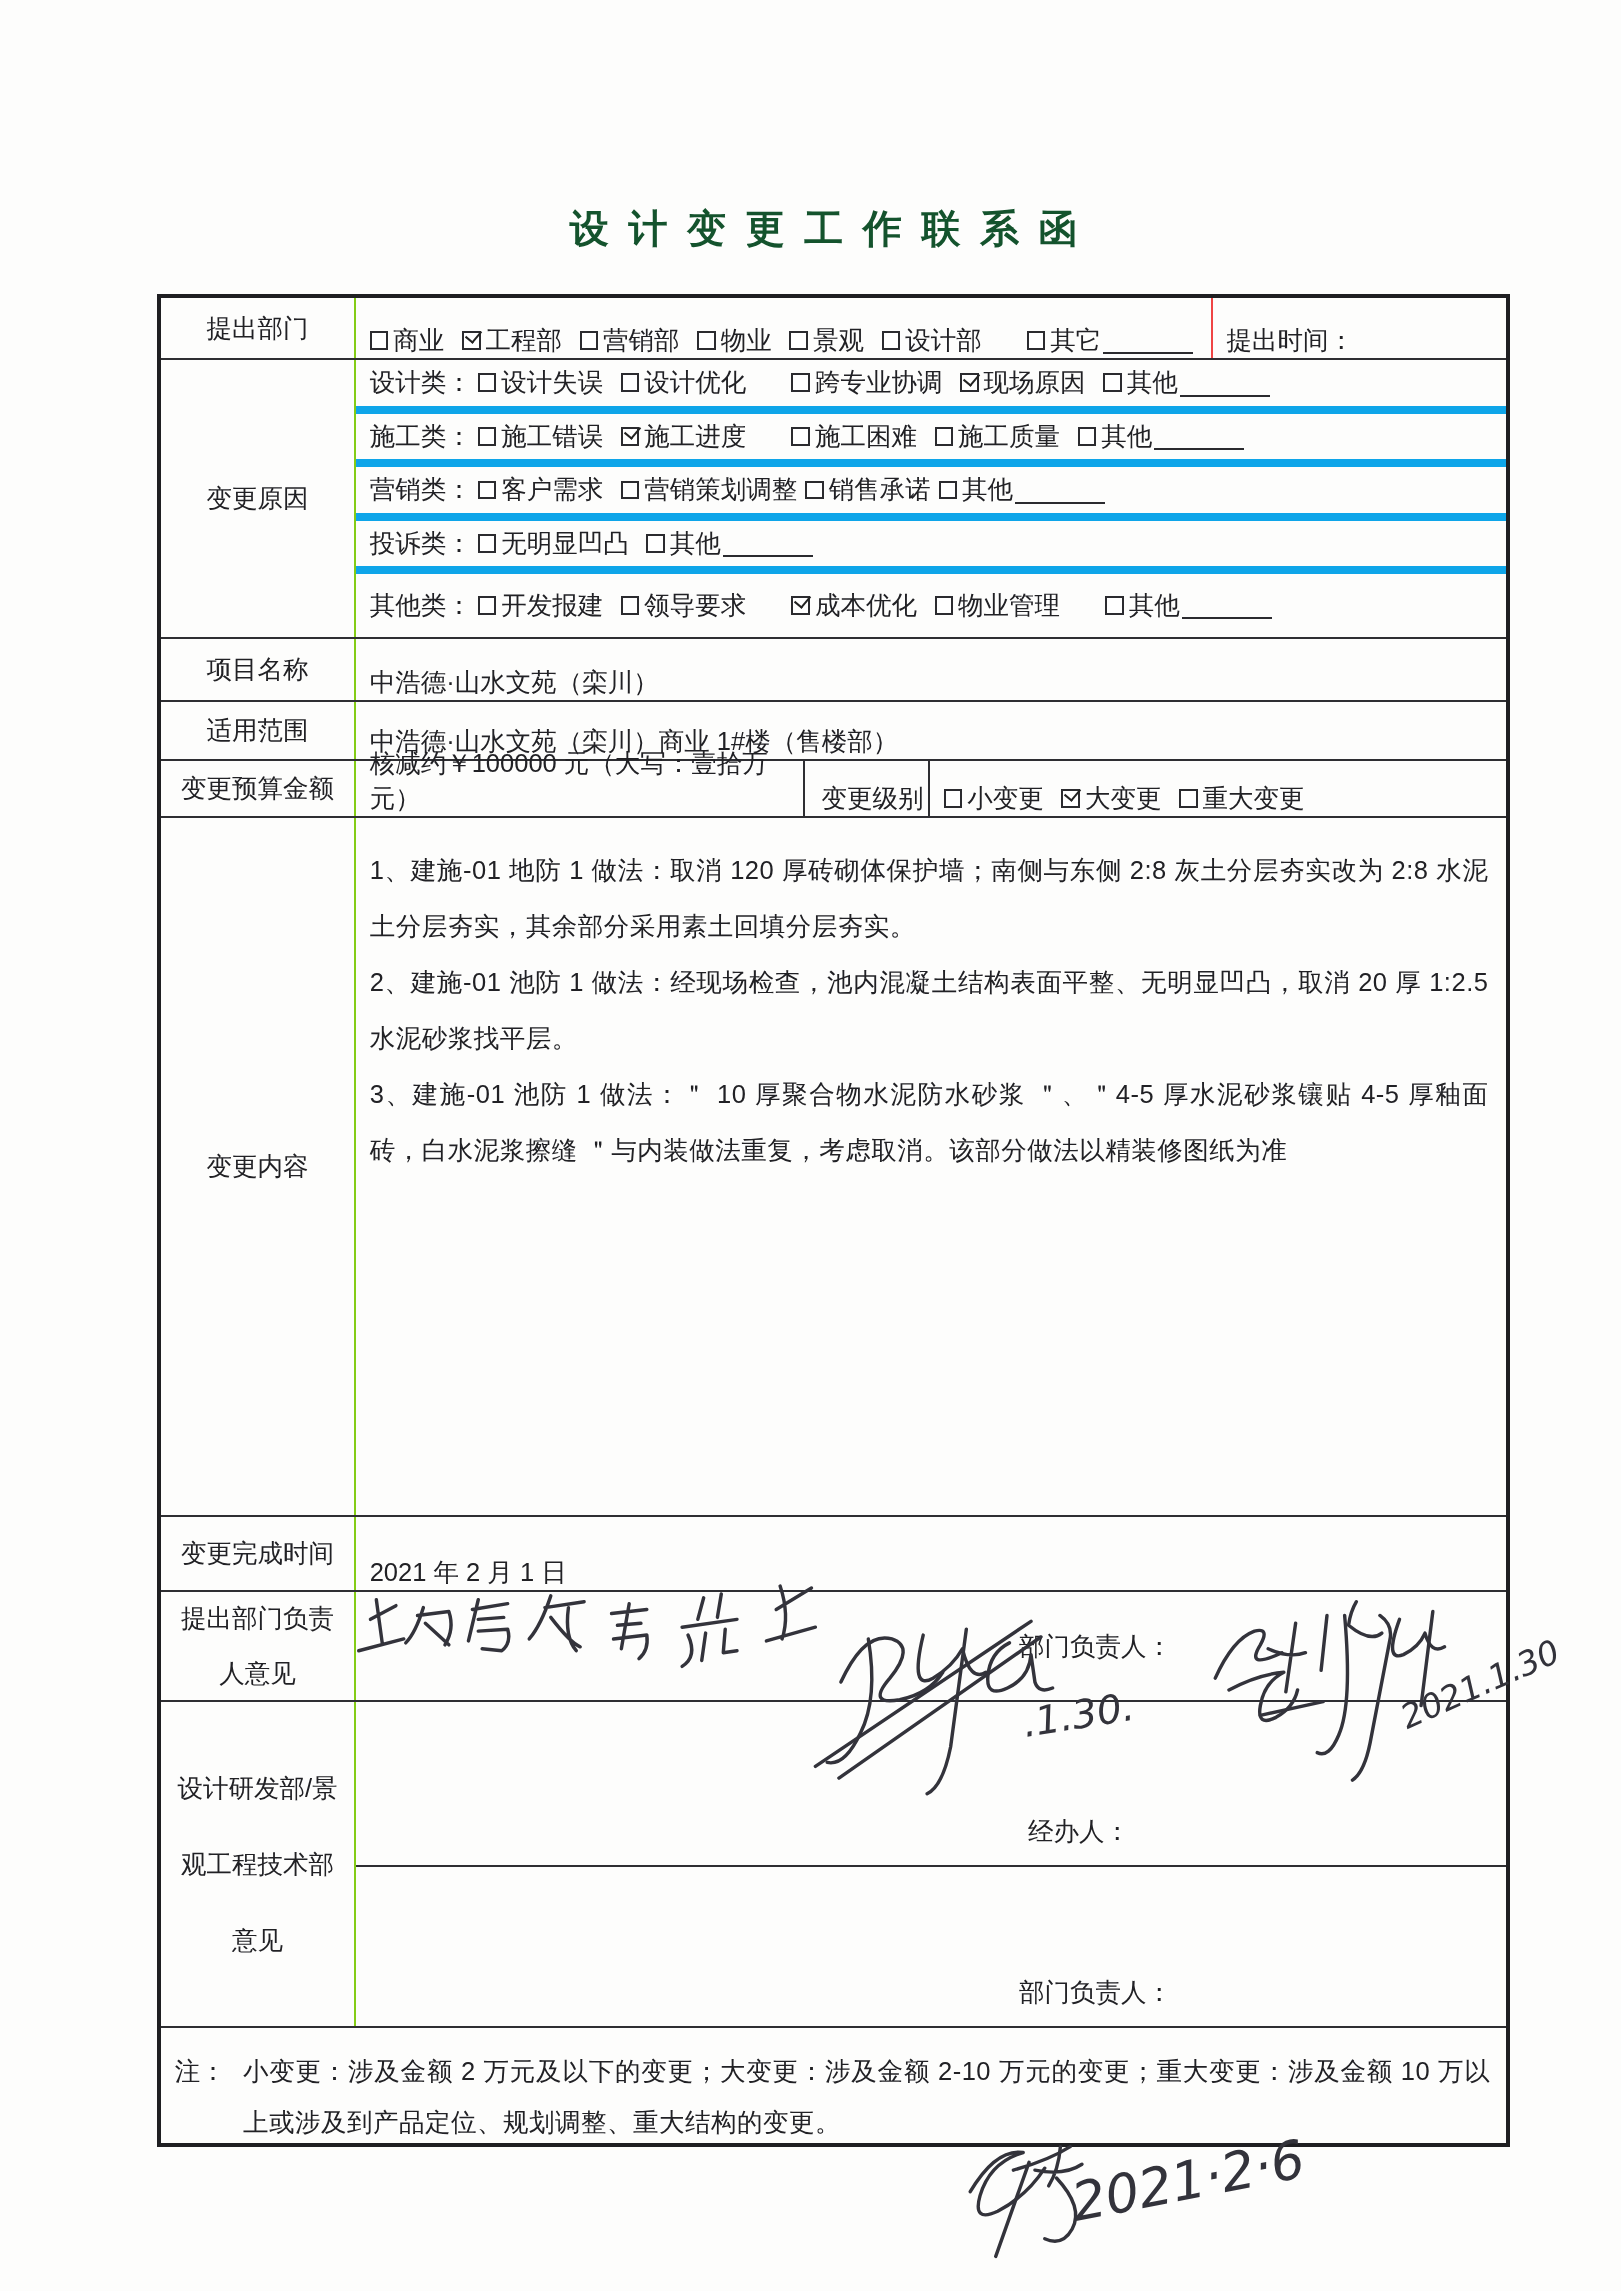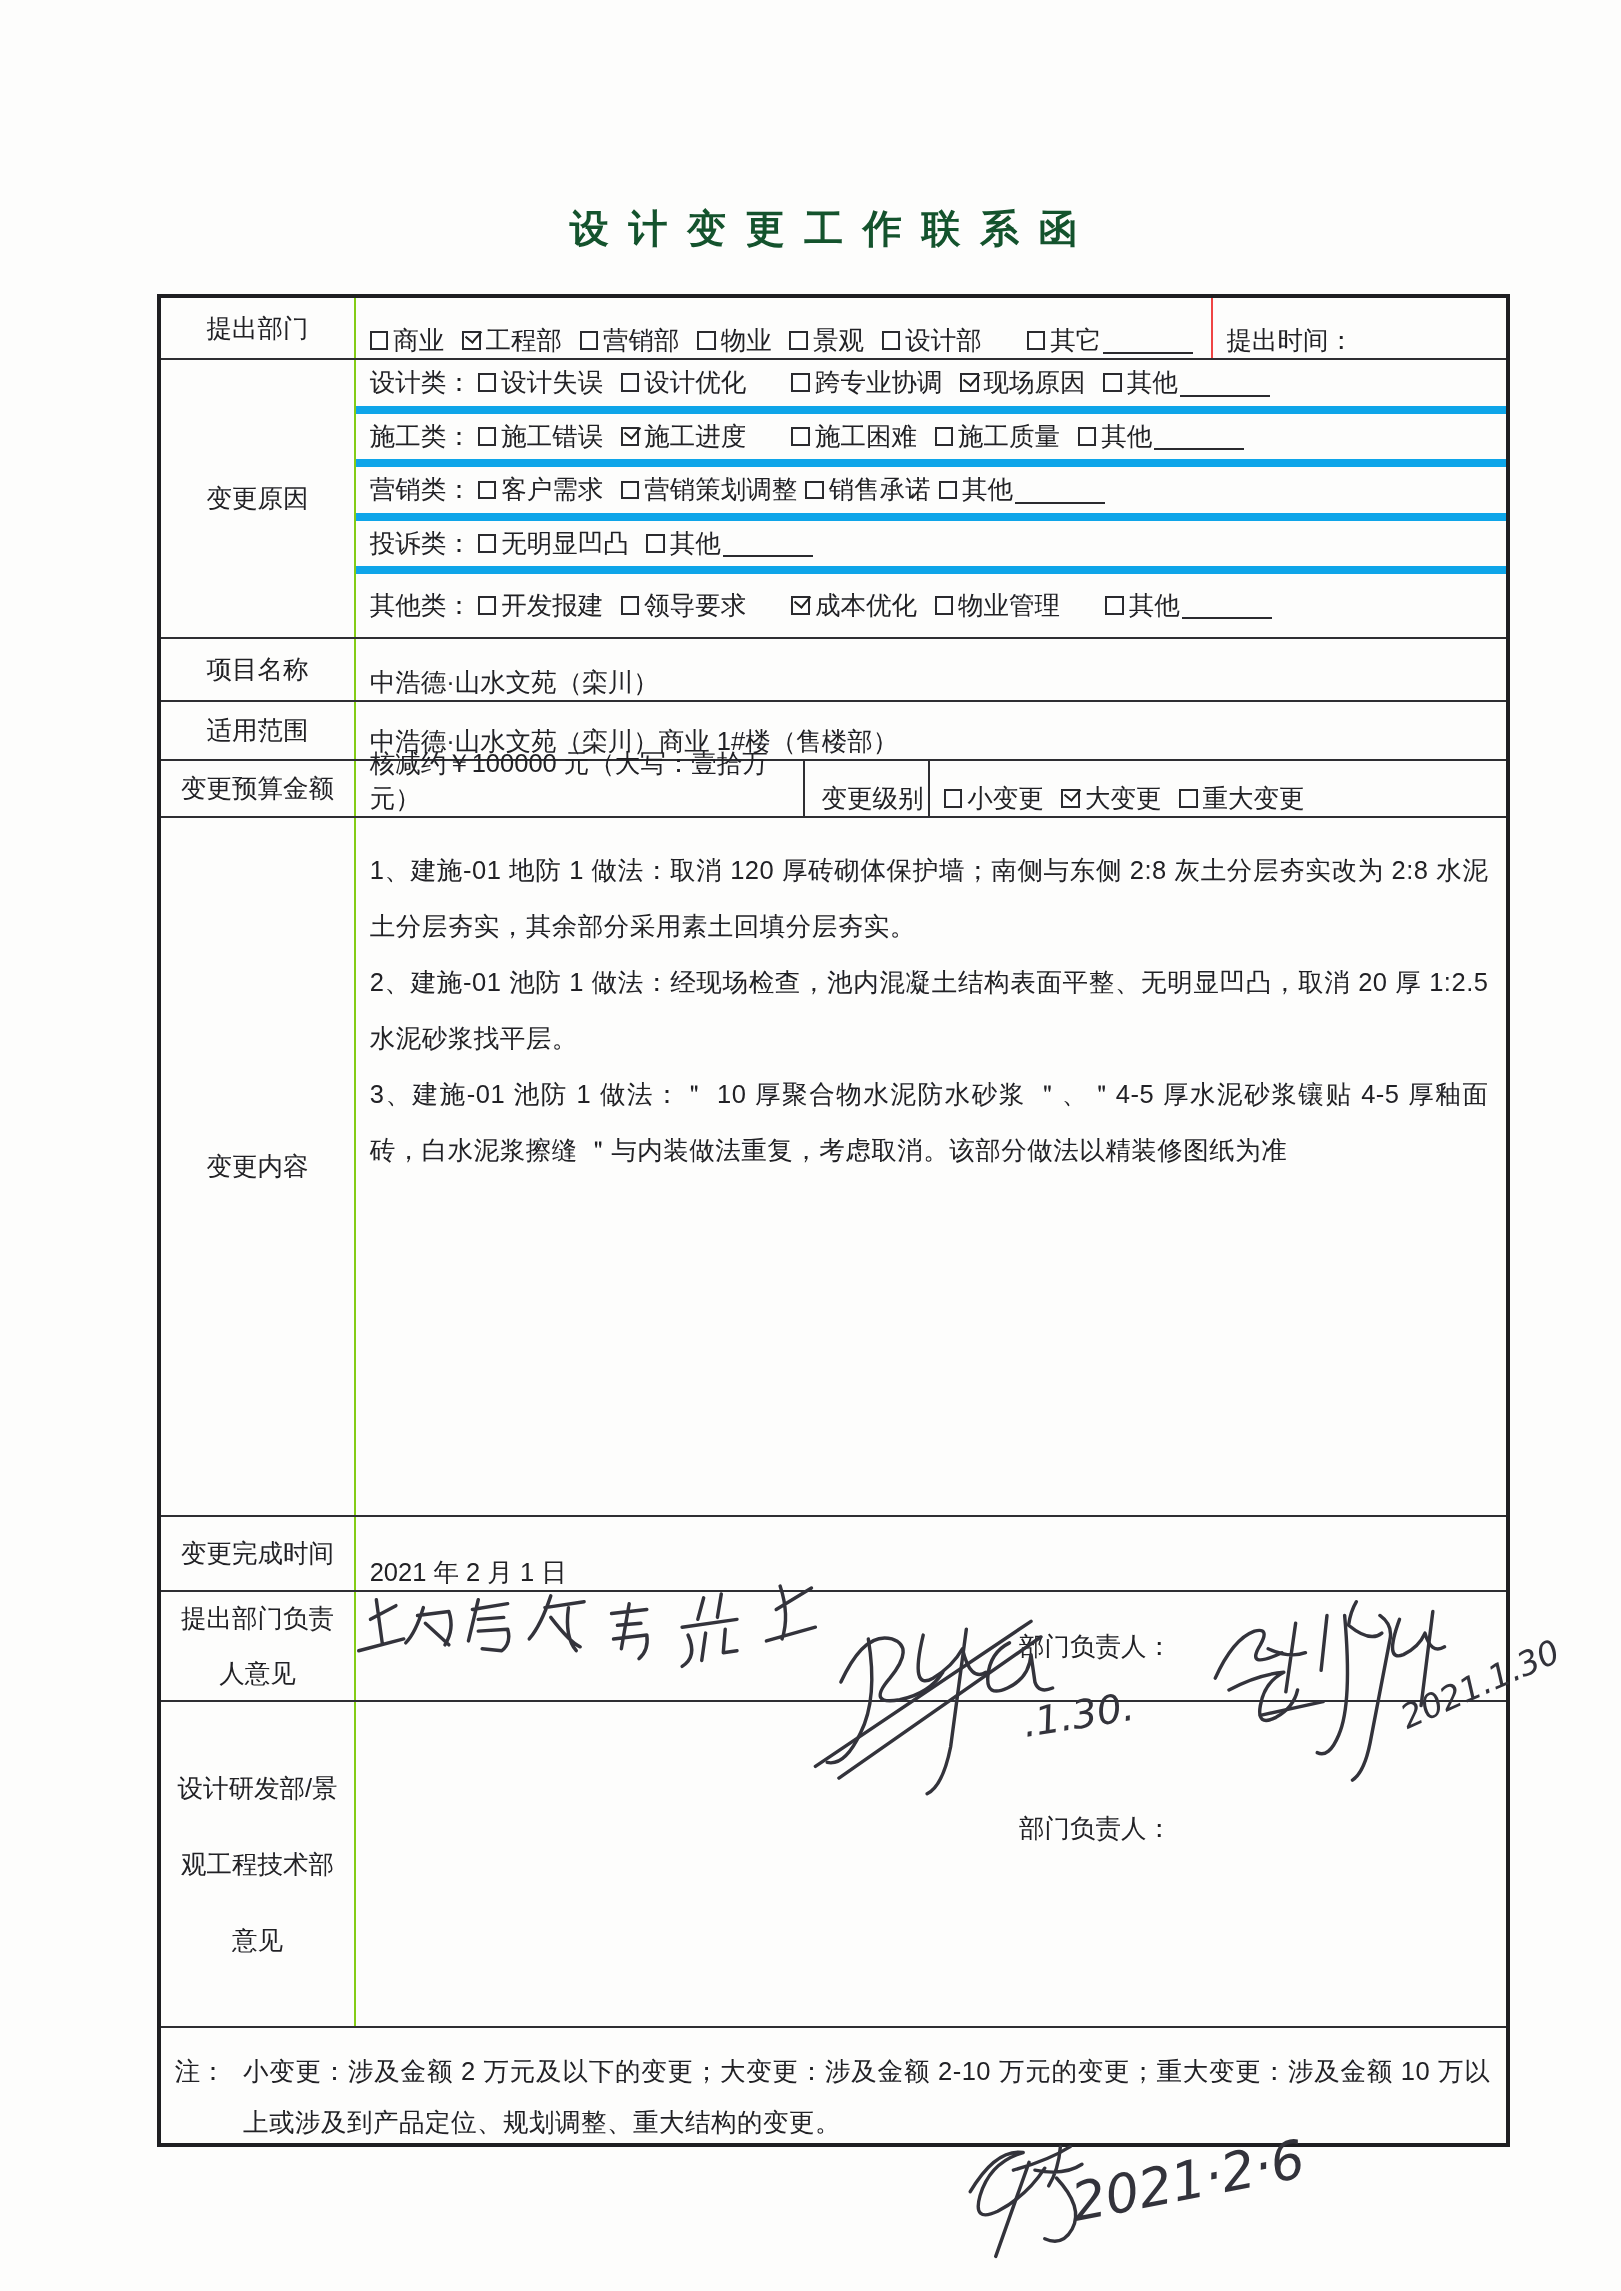--- a/index.html
+++ b/index.html
@@ -264,20 +264,23 @@
     <div class="row" style="height:110px">
       <div class="lab">提出部门负责人意见</div>
       <div class="op-cell">
         <span>部门负责人：</span>
       </div>
     </div>
 
     <div class="row" style="height:326px">
       <div class="lab lab-tall">设计研发部/景观工程技术部意见</div>
       <div class="sub2">
+        <div class="sub top">
+          <span>经办人：</span>
+        </div>
         <div class="sub bot">
           <span>部门负责人：</span>
         </div>
       </div>
     </div>
 
     <div class="row last" style="height:114px">
       <div class="note-cell">
         <span class="note-lab">注：</span>
         <div class="note-text">小变更：涉及金额 2 万元及以下的变更；大变更：涉及金额 2-10 万元的变更；重大变更：涉及金额 10 万以上或涉及到产品定位、规划调整、重大结构的变更。</div>

